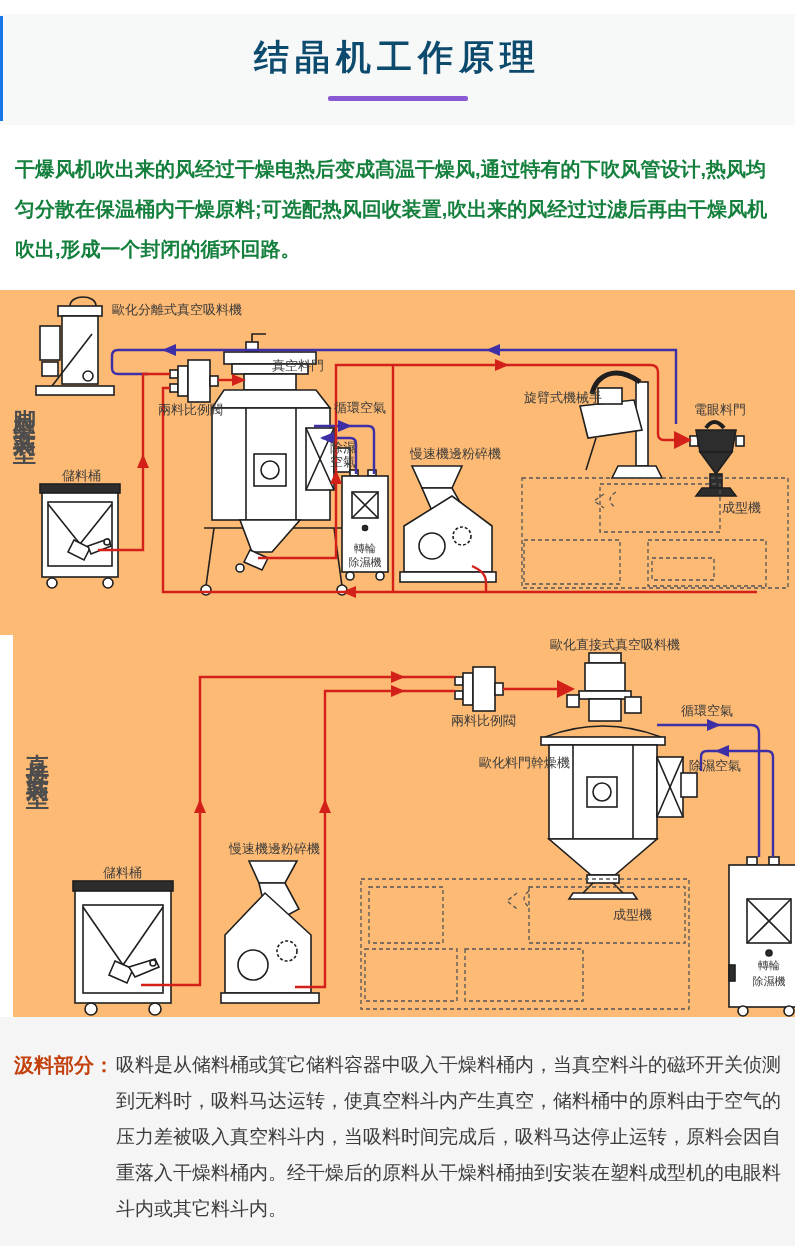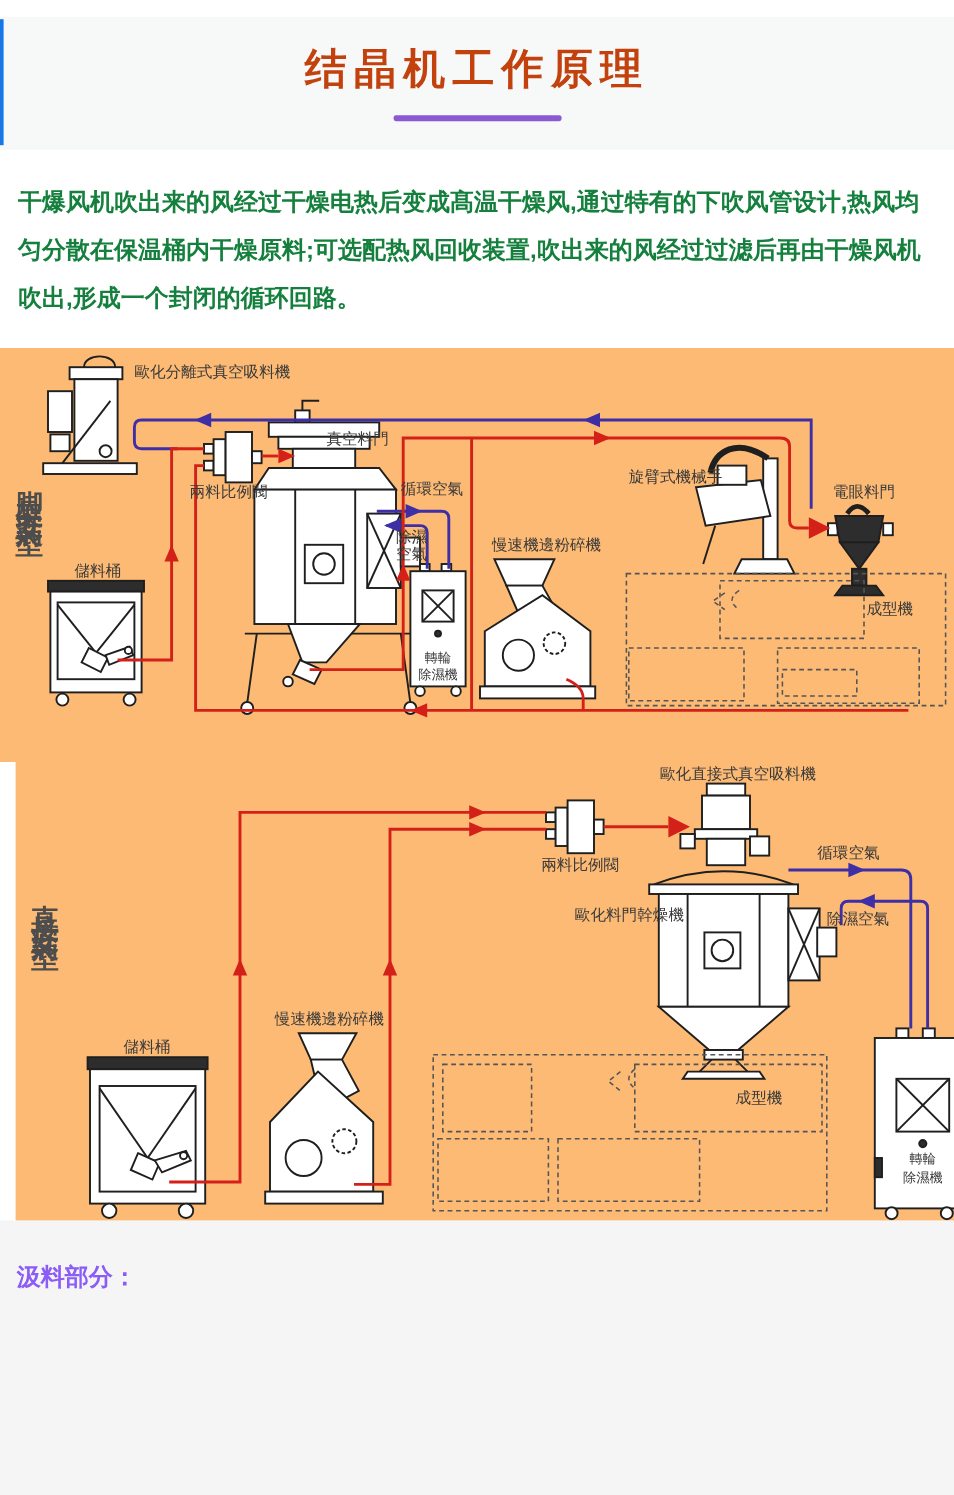--- a/index.html
+++ b/index.html
@@ -1,41 +1,41 @@
 <!DOCTYPE html>
 <html><head>
 <meta charset="utf-8">
 <style>
   html,body{margin:0;padding:0;background:#fff;}
   body{width:795px;font-family:"Liberation Sans","DejaVu Sans",sans-serif;color:#333;}
   .top-strip{height:14px;background:#ffffff;}
   .header{position:relative;height:111px;background:#f7f8f8;text-align:center;}
   .accent-bar{position:absolute;left:0;top:2px;width:3px;height:105px;background:#1677e8;}
-  .page-title{padding-top:20px;font-size:35px;font-weight:bold;color:#c2410c;letter-spacing:6px;margin:0;}
+  .page-title{padding-top:20px;font-size:35px;font-weight:bold;color:#0c4a6e;letter-spacing:6px;margin:0;}
   .title-underline{width:140px;height:5px;background:#8a5ad4;margin:15px auto 0;border-radius:2px;}
   .intro{height:165px;background:#fff;box-sizing:border-box;padding:24px 15px 0;}
   .intro p{margin:0;font-size:20px;font-weight:bold;line-height:40px;color:#15803d;}
   .diagram{position:relative;background:#fdba74;}
   #diagram1{height:345px;}
   #diagram2{height:382px;margin-left:13px;}
   .side-label{position:absolute;left:10px;top:100px;writing-mode:vertical-lr;text-orientation:upright;
     font-size:23px;font-weight:600;color:#4d4d4d;letter-spacing:8px;}
   svg{position:absolute;left:0;top:0;}
   svg text{font-size:13px;fill:#3a3a3a;}
   svg .sm{font-size:11px;}
   .machine{stroke:#1f1f1f;stroke-width:1.6;fill:#fff;}
   .machine .dark{fill:#2d2d2d;}
   .dashedpart{stroke:#555;stroke-width:1.3;fill:none;stroke-dasharray:4 3;}
   .flow-red{stroke:#d32018;stroke-width:2.4;fill:none;}
   .flow-blue{stroke:#3e2fa6;stroke-width:2.4;fill:none;}
   .ar{fill:#d32018;stroke:none;}
   .ab{fill:#3e2fa6;stroke:none;}
   .bottom{height:229px;background:#f5f5f6;box-sizing:border-box;padding:30px 14px 0;}
   .bottom-flex{display:flex;}
-  .suction-heading{flex:0 0 102px;font-size:20px;font-weight:bold;color:#8b5cf6;line-height:36px;white-space:nowrap;}
+  .suction-heading{flex:0 0 102px;font-size:20px;font-weight:bold;color:#c2410c;line-height:36px;white-space:nowrap;}
   .suction-body{flex:1;margin:0;font-size:19px;color:#3c3c3c;line-height:36px;}
 </style>
 </head>
 <body>
 
 <div class="top-strip"></div>
 
 <div class="header">
   <div class="accent-bar"></div>
   <h1 class="page-title">结晶机工作原理</h1>
@@ -316,14 +316,15 @@
       <text x="756" y="334" text-anchor="middle" class="sm">轉輪</text>
       <text x="756" y="350" text-anchor="middle" class="sm">除濕機</text>
     </g>
   </svg>
   <div class="side-label">直接安裝型</div>
 </div>
 
 <div class="bottom">
   <div class="bottom-flex">
     <div class="suction-heading">汲料部分：</div>
+    <p class="suction-body">吸料是从储料桶或箕它储料容器中吸入干燥料桶内，当真空料斗的磁环开关侦测到无料时，吸料马达运转，使真空料斗内产生真空，储料桶中的原料由于空气的压力差被吸入真空料斗内，当吸料时间完成后，吸料马达停止运转，原料会因自重落入干燥料桶内。经干燥后的原料从干燥料桶抽到安装在塑料成型机的电眼料斗内或其它料斗内。</p>
   </div>
 </div>
 
 </body></html>

